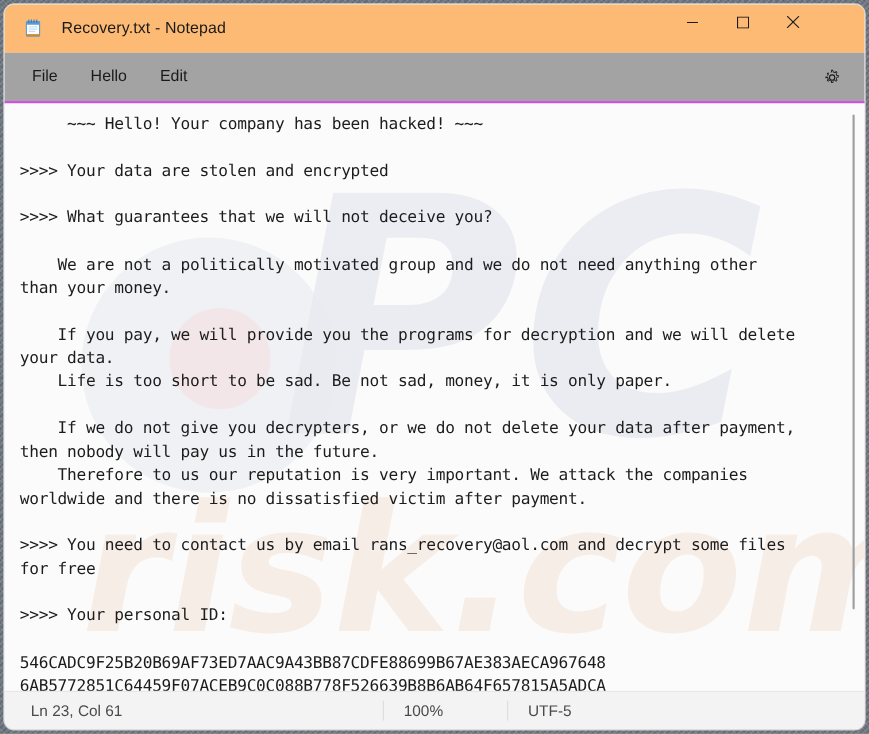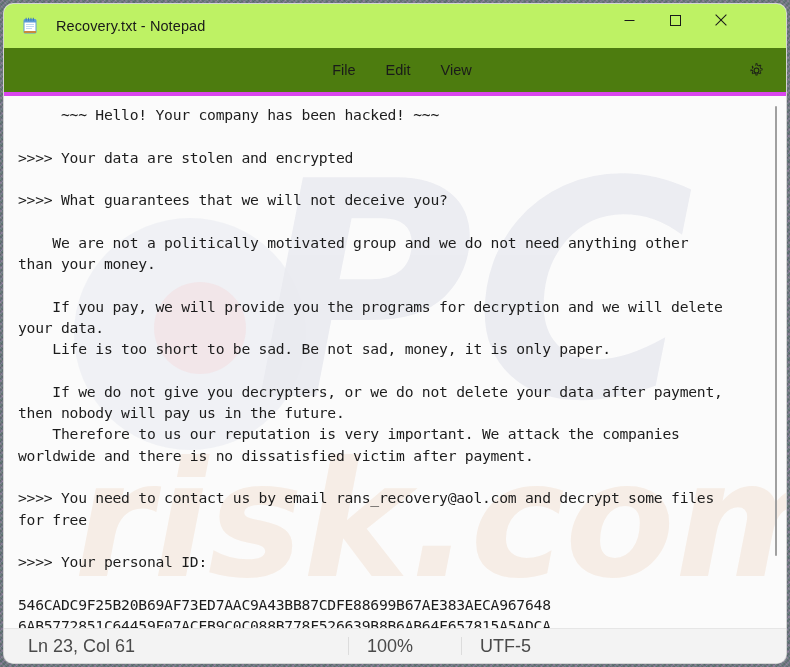--- a/index.html
+++ b/index.html
@@ -38,21 +38,21 @@
     box-shadow: 0 0 0 1px #d4d4d4;
     overflow: hidden;
     display: flex;
     flex-direction: column;
   }
 
   
   #title-bar {
     height: 44px;
     flex: 0 0 44px;
-    background: #bef264;
+    background: #fdba74;
     display: flex;
     align-items: center;
     position: relative;
   }
   #app-icon {
     width: 18px;
     height: 18px;
     margin-left: 17px;
     position: relative;
     flex: 0 0 18px;
@@ -74,26 +74,25 @@
     justify-content: center;
   }
   #minimize-button { right: 134px; }
   #maximize-button { right: 88px; }
   #close-button    { right: 42px; }
 
   
   #menu-bar {
     height: 44px;
     flex: 0 0 44px;
-    background: #4d7c0f;
-    display: flex;
-    align-items: center;
-    position: relative;
-    border-bottom: 4px solid #d946ef;
-    justify-content: center;
+    background: #a3a3a3;
+    display: flex;
+    align-items: center;
+    position: relative;
+    border-bottom: 2px solid #d946ef;
   }
   .menu-item {
     font-size: 14.5px;
     color: #1a1a1a;
     padding: 5px 11px;
     border-radius: 4px;
     margin-left: 8px;
     white-space: nowrap;
   }
   .menu-item:first-child { margin-left: 14px; }
@@ -156,21 +155,21 @@
   }
 
   
   #status-bar {
     flex: 0 0 34px;
     height: 34px;
     background: #f3f3f3;
     border-top: 1px solid #e6e6e6;
     display: flex;
     align-items: center;
-    font-size: 18px;
+    font-size: 14px;
     color: #4a4a4a;
   }
   #status-cursor {
     width: 344px;
     padding-left: 24px;
     box-sizing: border-box;
   }
   .status-cell {
     height: 18px;
     display: flex;
@@ -224,22 +223,22 @@
     <div class="win-btn" id="close-button">
       <svg width="12" height="12" viewBox="0 0 12 12" xmlns="http://www.w3.org/2000/svg">
         <line x1="0.6" y1="0.6" x2="11.4" y2="11.4" stroke="#1a1a1a" stroke-width="1.05"></line>
         <line x1="11.4" y1="0.6" x2="0.6" y2="11.4" stroke="#1a1a1a" stroke-width="1.05"></line>
       </svg>
     </div>
   </div>
 
   <div id="menu-bar">
     <div class="menu-item">File</div>
+    <div class="menu-item">Hello</div>
     <div class="menu-item">Edit</div>
-    <div class="menu-item">View</div>
 
     <div id="settings-button">
       <svg width="17" height="17" viewBox="0 0 20 20" xmlns="http://www.w3.org/2000/svg">
         <path d="M10 6.6a3.4 3.4 0 1 0 0 6.8 3.4 3.4 0 0 0 0-6.8zm0 1.15a2.25 2.25 0 1 1 0 4.5 2.25 2.25 0 0 1 0-4.5z" fill="#1a1a1a"></path>
         <path d="M8.95 1.6h2.1l.33 1.86c.48.14.93.33 1.35.57l1.55-1.08 1.49 1.49-1.08 1.55c.24.42.43.87.57 1.35l1.86.33v2.1l-1.86.33c-.14.48-.33.93-.57 1.35l1.08 1.55-1.49 1.49-1.55-1.08c-.42.24-.87.43-1.35.57l-.33 1.86h-2.1l-.33-1.86a5.9 5.9 0 0 1-1.35-.57l-1.55 1.08-1.49-1.49 1.08-1.55a5.9 5.9 0 0 1-.57-1.35L2.88 11.05v-2.1l1.86-.33c.14-.48.33-.93.57-1.35L4.23 5.72l1.49-1.49 1.55 1.08c.42-.24.87-.43 1.35-.57L8.95 1.6zm.97 1.15-.28 1.6-.63.18a4.8 4.8 0 0 0-1.1.46l-.57.33-1.33-.93-.36.36.93 1.33-.33.57c-.2.34-.35.71-.46 1.1l-.18.63-1.6.28v.51l1.6.28.18.63c.11.39.26.76.46 1.1l.33.57-.93 1.33.36.36 1.33-.93.57.33c.34.2.71.35 1.1.46l.63.18.28 1.6h.51l.28-1.6.63-.18c.39-.11.76-.26 1.1-.46l.57-.33 1.33.93.36-.36-.93-1.33.33-.57c.2-.34.35-.71.46-1.1l.18-.63 1.6-.28v-.51l-1.6-.28-.18-.63a4.8 4.8 0 0 0-.46-1.1l-.33-.57.93-1.33-.36-.36-1.33.93-.57-.33a4.8 4.8 0 0 0-1.1-.46l-.63-.18-.28-1.6h-.51z" fill="#1a1a1a"></path>
       </svg>
     </div>
   </div>
 
   <div id="editor-area">

